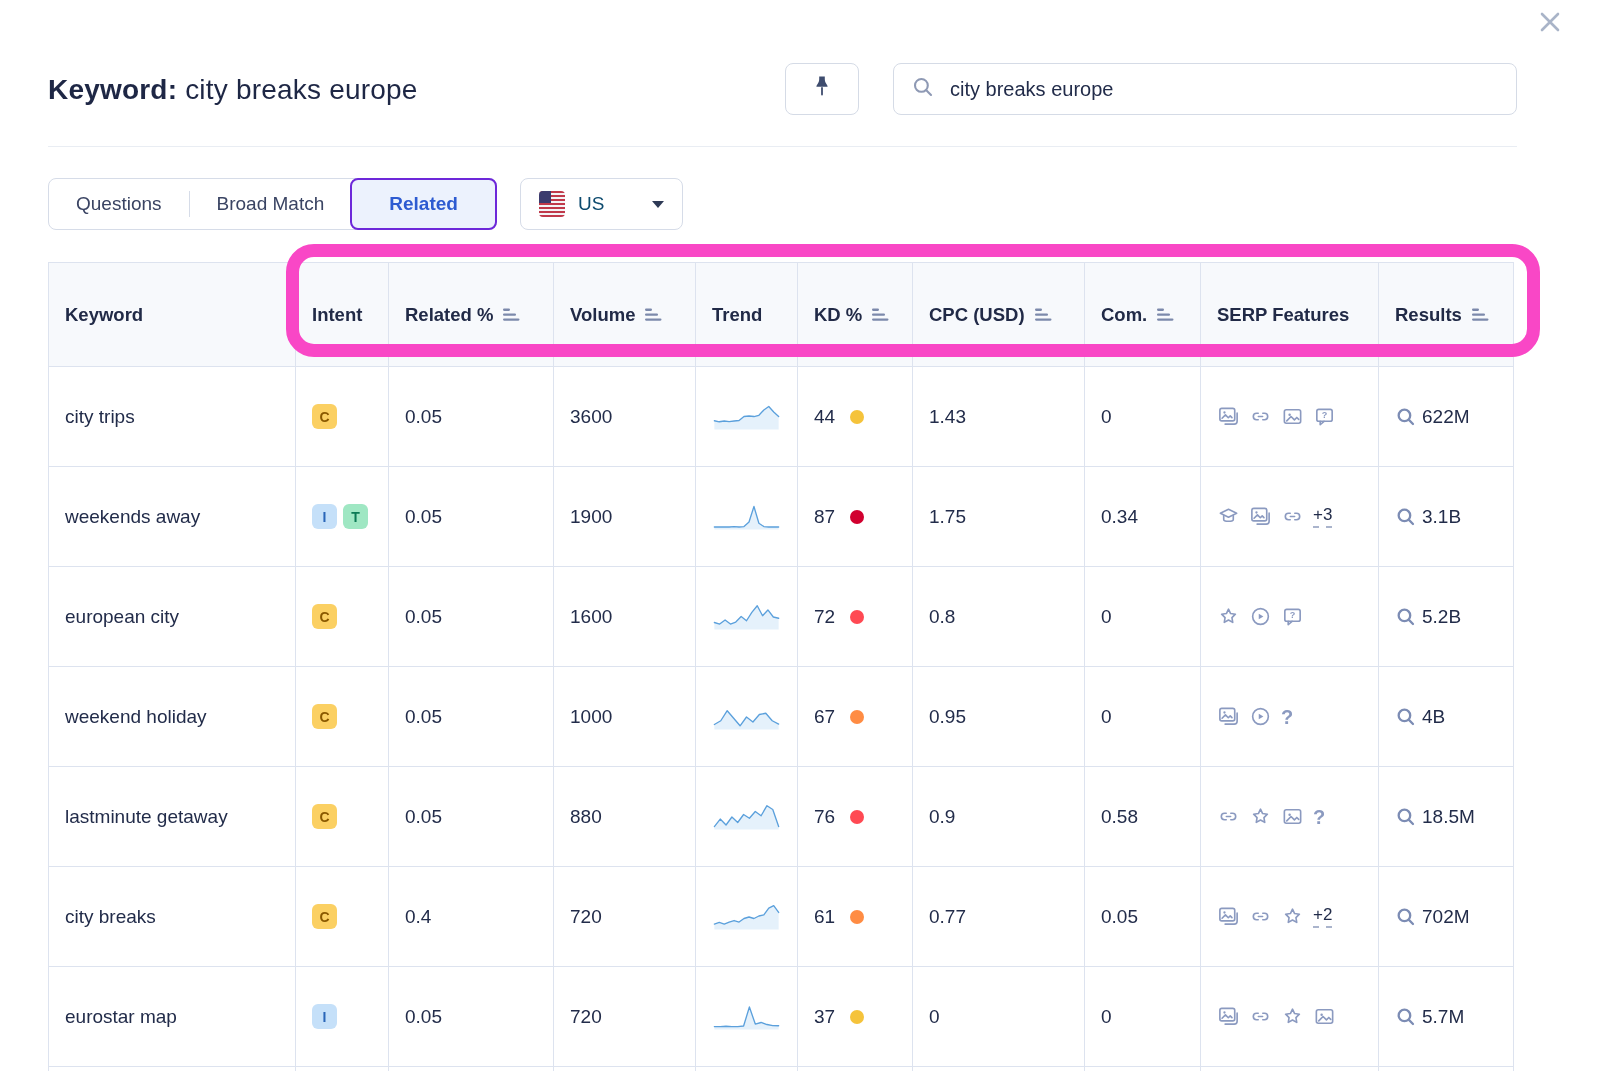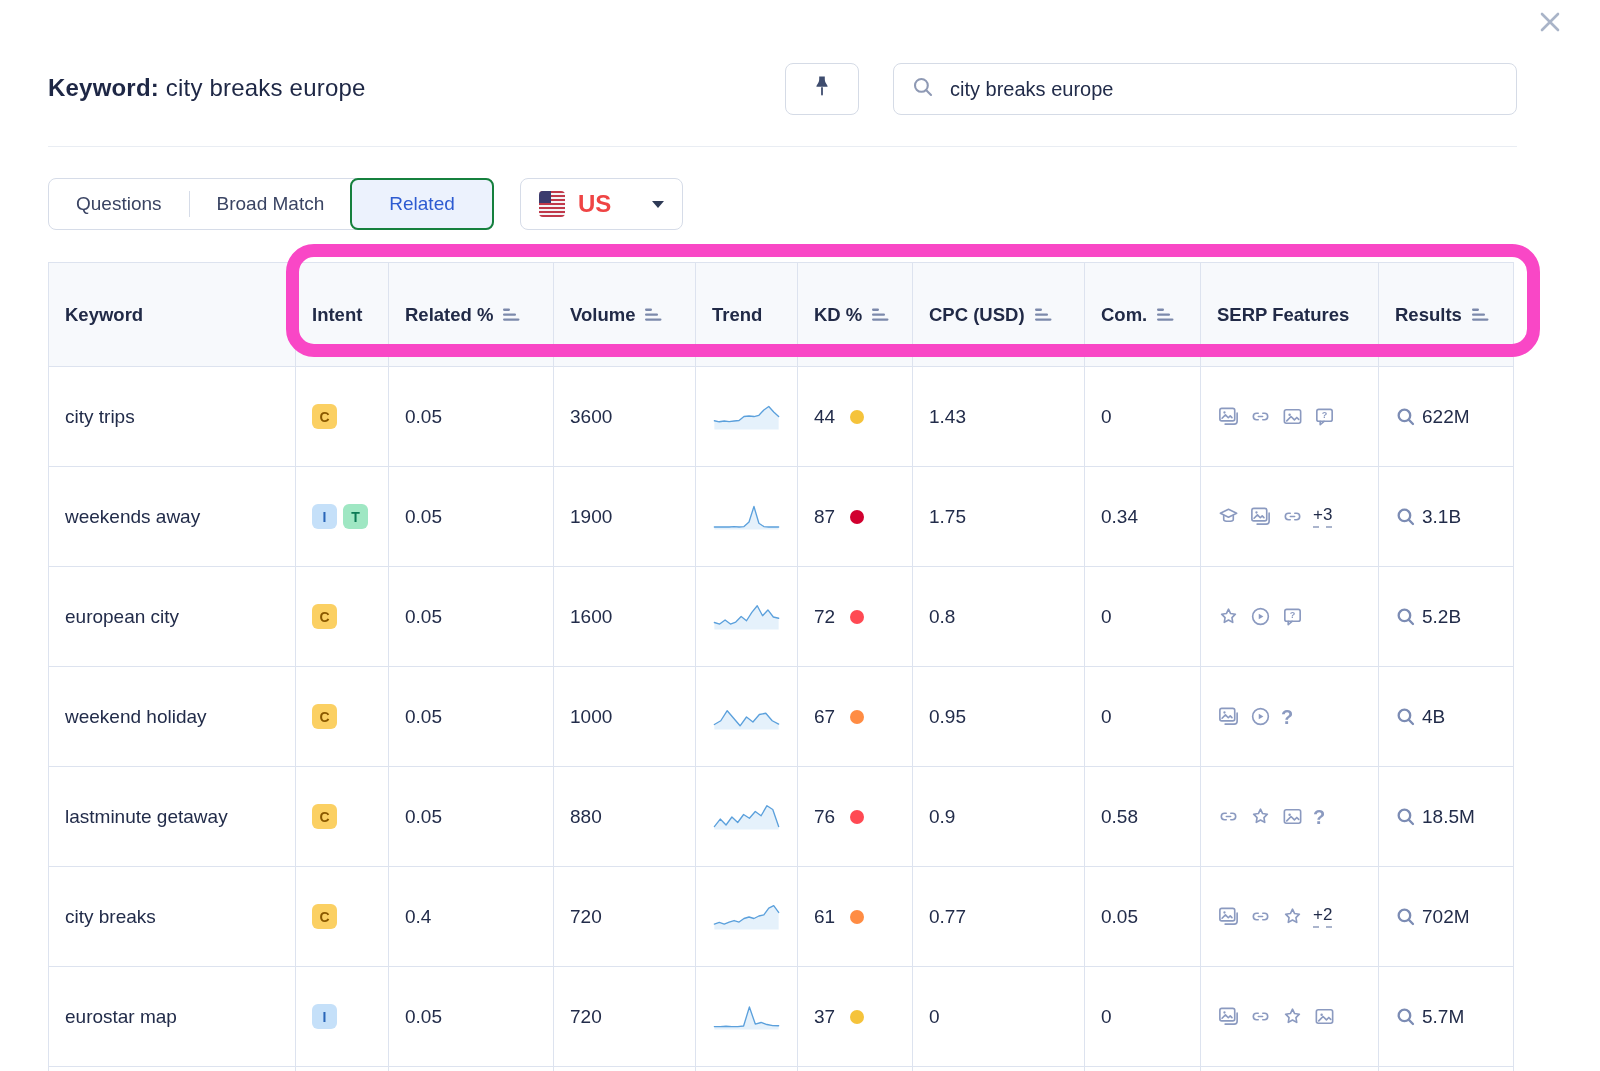--- a/index.html
+++ b/index.html
@@ -7,43 +7,43 @@
   body {
     width:1600px; height:1071px; background:#ffffff;
     font-family:"Liberation Sans", sans-serif;
     color:#222c4a; overflow:hidden; position:relative;
   }
   .stage { position:relative; width:1600px; height:1071px; overflow:hidden; }
 
   
   .close-btn { position:absolute; top:8px; right:36px; width:28px; height:28px;
     display:flex; align-items:center; justify-content:center; cursor:pointer; background:none; border:none; padding:0; }
-  .page-title { position:absolute; left:48px; top:74px; font-size:24px; color:#1e2745; letter-spacing:.2px; }
+  .page-title { position:absolute; left:48px; top:74px; font-size:28px; color:#1e2745; letter-spacing:.2px; }
   .page-title b { font-weight:700; }
   .pin-btn { position:absolute; left:785px; top:63px; width:74px; height:52px;
     border:1px solid #d5dbe6; border-radius:8px; background:#fff;
     display:flex; align-items:center; justify-content:center; cursor:pointer; }
   .search-box { position:absolute; left:893px; top:63px; width:624px; height:52px;
     border:1px solid #d5dbe6; border-radius:8px; background:#fff;
     display:flex; align-items:center; gap:13px; padding:0 17px; }
   .search-box input { border:none; outline:none; flex:1; font-size:20px; color:#222c4a;
     font-family:inherit; background:transparent; }
   .divider { position:absolute; left:48px; top:146px; width:1469px; height:1px; background:#e9edf3; }
 
   
   .tab-group { position:absolute; left:48px; top:178px; height:52px;
     display:flex; align-items:stretch; border:1px solid #d6dce8; border-radius:8px; background:#fff; }
   .tab { display:flex; align-items:center; padding:0 27px; font-size:19px; color:#3a4463; cursor:pointer; white-space:nowrap;text-align:right; }
   .tab-sep { width:1px; background:#d6dce8; margin:12px 0; }
-  .tab.active { border:2px solid #15803d; border-radius:8px; background:#ecf2fd;
-    color:#2d5bd1; font-weight:400; margin:-1px; padding:0 37px; }
+  .tab.active { border:2px solid #6d28d9; border-radius:8px; background:#ecf2fd;
+    color:#2d5bd1; font-weight:700; margin:-1px; padding:0 37px; }
   .country { position:absolute; left:520px; top:178px; width:163px; height:52px;
     border:1px solid #d6dce8; border-radius:8px; background:#fff;
     display:flex; align-items:center; gap:13px; padding:0 18px; cursor:pointer; }
-  .country .code { font-size:24px; color:#ef4444;font-weight:bold; }
+  .country .code { font-size:19px; color:#0c4a6e; }
   .flag { width:26px; height:26px; border-radius:4px; overflow:hidden; position:relative; flex:0 0 auto;
     background:repeating-linear-gradient(180deg,#c0394a 0 2px,#f4f4f6 2px 4px); }
   .flag::after { content:""; position:absolute; left:0; top:0; width:12px; height:12px; background:#3c3b6e; }
   .caret { width:0; height:0; border-left:6px solid transparent; border-right:6px solid transparent;
     border-top:7px solid #2e3a56; margin-left:auto; }
 
   
   table.kw-table { position:absolute; left:48px; top:262px; width:1465px;
     border-collapse:collapse; table-layout:fixed; font-size:19px; color:#222c4a; }
   .kw-table th { background:#f7f9fc; border:1px solid #dde3ef; height:104px;

